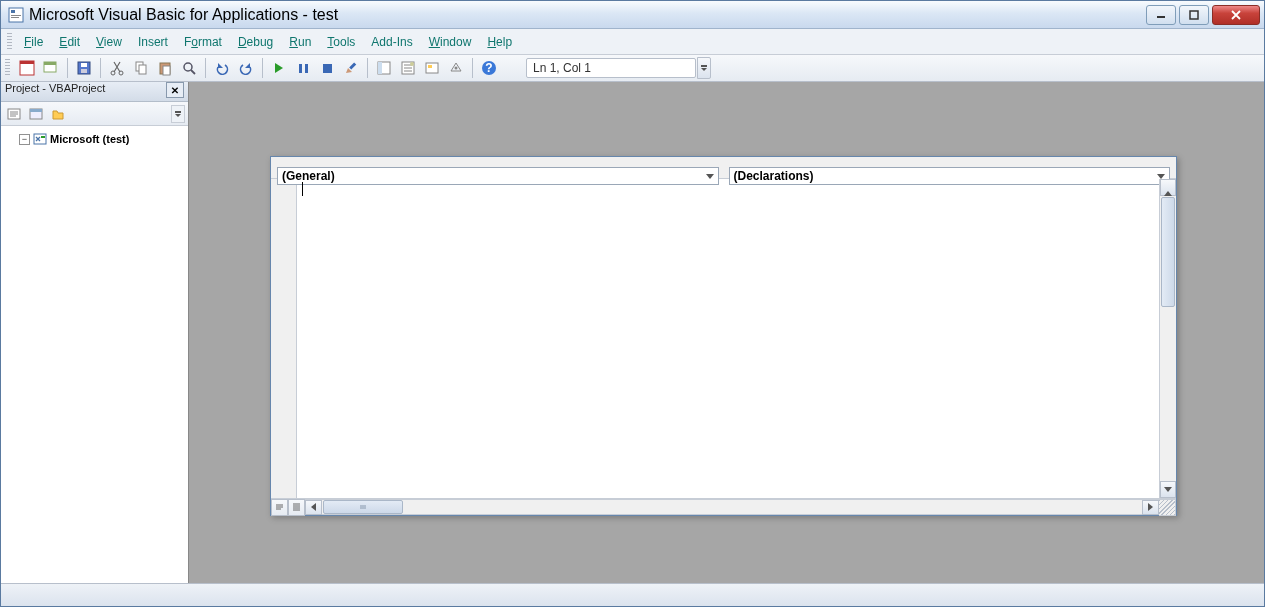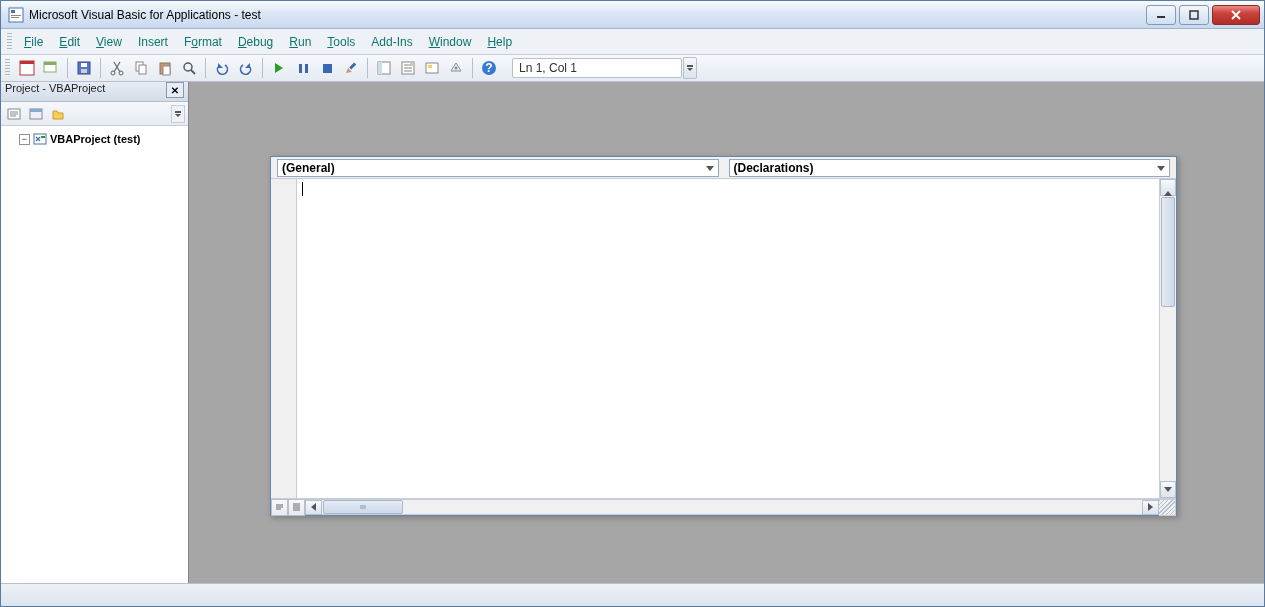--- a/index.html
+++ b/index.html
@@ -2,39 +2,39 @@
 <html><head>
 <meta charset="utf-8">
 <style>
 *{margin:0;padding:0;box-sizing:border-box;font-family:"Segoe UI",Tahoma,sans-serif;font-size:12px}
 body{background:#fff;width:1265px;height:607px;overflow:hidden;position:relative}
 
 
 .main-window{width:1265px;height:607px;border:1px solid #5a7aa0;background:#fff;display:flex;flex-direction:column}
 .titlebar{height:28px;background:linear-gradient(#f8fbfe,#dbe7f5 45%,#c9d9ee);display:flex;align-items:center;padding:0 2px;border-bottom:1px solid #a0b4cc}
 .titlebar .app-icon{width:18px;height:18px;margin:0 4px;display:flex;align-items:center;justify-content:center}
-.titlebar .title-text{flex:1;font-size:12px;color:#000}
+.titlebar .title-text{flex:1;font-size:16px;color:#000}
 .win-btns{display:flex;gap:3px;margin-right:2px}
 .win-btn{width:30px;height:20px;border-radius:3px;display:flex;align-items:center;justify-content:center;border:1px solid #7f9db9;background:linear-gradient(#f2f6fb,#d1dfef)}
 .win-btn.close{width:48px;background:linear-gradient(#e88,#c8433b 40%,#b02e27);border-color:#8a2d26}
 .win-btn svg{display:block}
 
 
 .menubar{height:26px;background:#eef2f7;border-bottom:1px solid #c7cdd6;display:flex;align-items:center;padding:0 6px}
 .grip{width:5px;height:18px;margin-right:4px;background:repeating-linear-gradient(#b2b8c2 0 1px,transparent 1px 3px)}
 .menu-item{padding:4px 8px;cursor:default;color:#0f766e}
 .menu-item u{text-decoration:underline}
 .ask-box{margin-left:auto;width:175px;height:20px;border:1px solid #9aa7b7;background:#fff;color:#888;padding:0 4px;display:flex;align-items:center;font-style:italic;position:relative}
 .ask-box .dd{position:absolute;right:0;top:0;width:16px;height:18px;border-left:1px solid #c7cdd6;display:flex;align-items:center;justify-content:center;background:#eef2f7}
 
 
 .toolbar{height:27px;background:linear-gradient(#f6f8fb,#e6ebf2);border-bottom:1px solid #b7bfcb;display:flex;align-items:center;padding:0 4px;gap:2px}
 .tbtn{width:22px;height:22px;display:flex;align-items:center;justify-content:center;border:1px solid transparent;border-radius:2px}
 .tsep{width:1px;height:20px;background:#b7bfcb;margin:0 3px}
-.cursor-pos{height:20px;border:1px solid #b7bfcb;border-radius:2px;background:#fff;padding:0 6px;display:flex;align-items:center;min-width:170px;margin-left:10px;color:#333}
+.cursor-pos{height:20px;border:1px solid #b7bfcb;border-radius:2px;background:#fff;padding:0 6px;display:flex;align-items:center;min-width:170px;margin-left:24px;color:#333}
 .cursor-dd{width:14px;height:22px;border:1px solid #b7bfcb;background:linear-gradient(#f6f8fb,#dbe3ee);display:flex;align-items:center;justify-content:center;border-radius:0 2px 2px 0;margin-left:-1px}
 
 
 .workspace{flex:1;display:flex;background:#a6a6a6;min-height:0}
 .project-pane{width:188px;background:#fff;display:flex;flex-direction:column;border-right:1px solid #888}
 .pane-title{height:20px;background:linear-gradient(#e7edf5,#d3dce8);border-bottom:1px solid #b3bdca;display:flex;align-items:flex-start;padding:0 4px;position:relative}
 .pane-title .t{flex:1;color:#222;font-size:11px}
 .pane-close{width:18px;height:16px;border:1px solid #8899ad;background:#e7edf5;display:flex;align-items:center;justify-content:center;font-weight:bold;font-size:10px}
 .pane-tools{height:24px;background:linear-gradient(#f6f8fb,#e6ebf2);border-bottom:1px solid #c7cdd6;display:flex;align-items:center;padding:0 3px;gap:2px;position:relative}
 .pane-tools .dd-end{margin-left:auto;width:14px;height:18px;border:1px solid #c7cdd6;display:flex;align-items:center;justify-content:center;background:#eef2f7}
@@ -50,21 +50,21 @@
 
 .mdi{flex:1;position:relative;background:#a6a6a6}
 
 
 .code-win{position:absolute;left:81px;top:74px;width:907px;height:360px;background:#fff;border:1px solid #6686ac;box-shadow:2px 2px 6px rgba(0,0,0,.25);display:flex;flex-direction:column}
 .code-title{height:25px;background:linear-gradient(#e5eefb,#bcd1ec 70%,#a9c3e4);display:flex;align-items:center;padding:0 4px;border-bottom:1px solid #97b1cf}
 .code-title .t{flex:1;color:#000;font-size:12px}
 .mdi-btns{display:flex;gap:3px}
 .mdi-btn{width:27px;height:17px;border-radius:2px;border:1px solid #7f9db9;background:linear-gradient(#f2f6fb,#d1dfef);display:flex;align-items:center;justify-content:center}
 .mdi-btn.close{background:linear-gradient(#e88,#c8433b 40%,#b02e27);border-color:#8a2d26}
-.code-dropdowns{height:22px;background:#f0f0f0;border-bottom:1px solid #c7cdd6;display:flex;padding:2px 6px;gap:10px}
+.code-dropdowns{height:22px;background:#f0f0f0;border-bottom:1px solid #c7cdd6;display:flex;padding:10px 6px;gap:10px}
 .dd-box{flex:1;height:18px;border:1px solid #9aa7b7;background:#fff;display:flex;align-items:center;padding:0 4px;font-size:11px;font-weight:bold;position:relative}
 .dd-box .arr{position:absolute;right:0;top:0;width:16px;height:16px;display:flex;align-items:center;justify-content:center}
 .code-body{flex:1;display:flex;min-height:0}
 .code-margin{width:26px;border-right:1px solid #c7cdd6;background:#f0f0f0}
 .code-text{flex:1;position:relative;font-family:Consolas,monospace;font-size:13px}
 .caret{position:absolute;left:5px;top:3px;width:1px;height:14px;background:#000}
 .vscroll{width:17px;background:#f0f0f0;border-left:1px solid #c7cdd6;position:relative}
 .vscroll .up,.vscroll .dn{height:17px;background:linear-gradient(#f6f8fb,#dbe3ee);border:1px solid #b7bfcb;display:flex;align-items:center;justify-content:center}
 .vscroll .dn{position:absolute;bottom:0;left:0;right:0}
 .vscroll .thumb{position:absolute;left:1px;right:1px;top:18px;height:110px;background:linear-gradient(90deg,#e3ebf5,#cdd9e9);border:1px solid #aab7c8;border-radius:2px}
@@ -293,21 +293,21 @@
       <div class="tree">
         <div class="tree-row indent1">
           <span class="tree-toggle">−</span>
           <span class="tree-icon">
               <svg width="14" height="12">
                 <rect x="1" y="1" width="12" height="10" fill="#fff" stroke="#4a74a8"></rect>
                 <path d="M3 4 L7 8 M7 4 L3 8" stroke="#4a74a8" stroke-width="1.3"></path>
                 <rect x="8" y="3" width="4" height="2" fill="#2a9c2a"></rect>
               </svg>
             </span>
-          <span class="tree-label bold">VBAProject (test)</span>
+          <span class="tree-label bold">Microsoft (test)</span>
         </div>
       </div>
     </div>
 
     <div class="mdi">
       <div class="code-win">
         <div class="code-dropdowns">
           <div class="dd-box">
             <span>(General)</span>
             <span class="arr">

